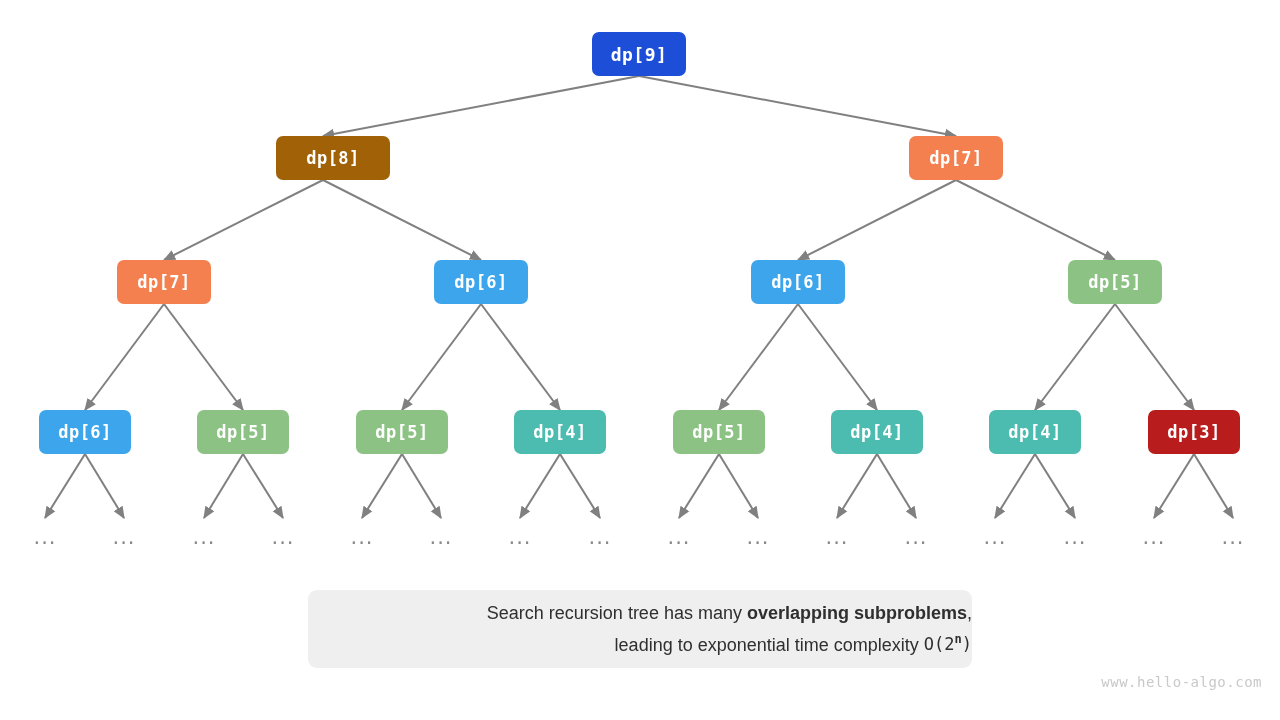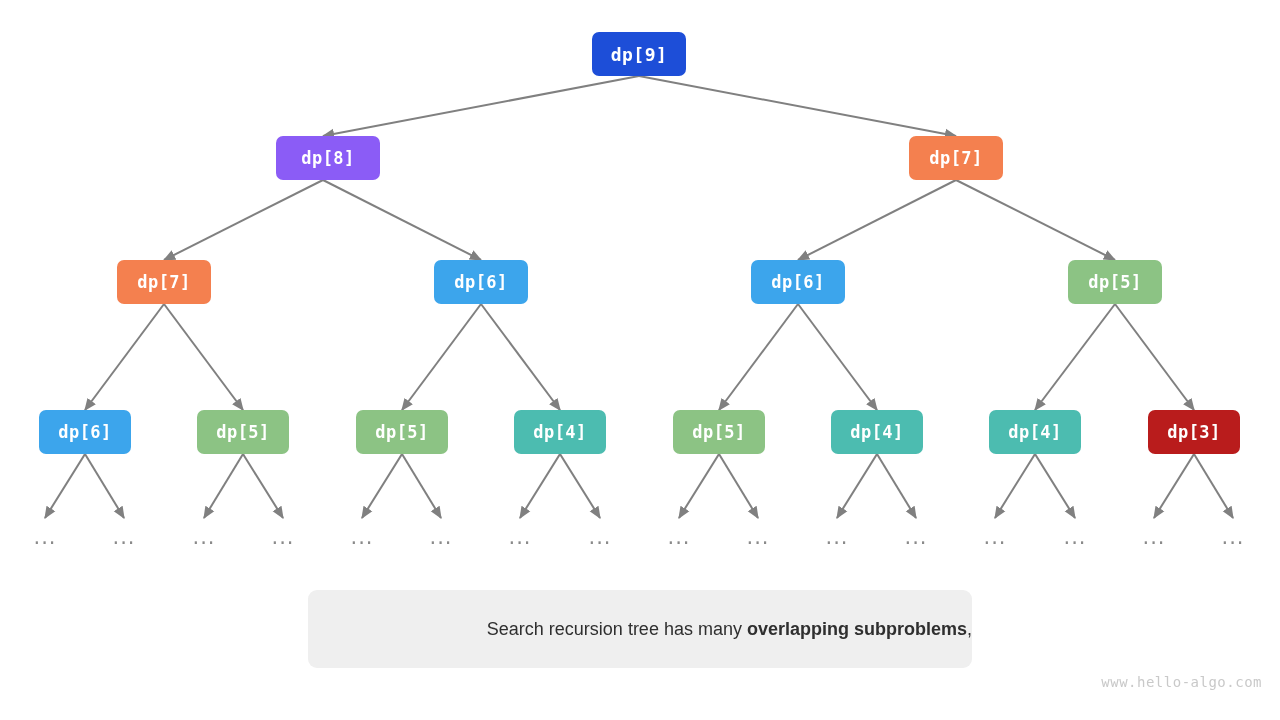--- a/index.html
+++ b/index.html
@@ -136,21 +136,21 @@
         <line x1="877" y1="454" x2="916" y2="518" stroke="#808080" stroke-width="2" marker-end="url(#arrowhead)"></line>
         <line x1="1035" y1="454" x2="995" y2="518" stroke="#808080" stroke-width="2" marker-end="url(#arrowhead)"></line>
         <line x1="1035" y1="454" x2="1075" y2="518" stroke="#808080" stroke-width="2" marker-end="url(#arrowhead)"></line>
         <line x1="1194" y1="454" x2="1154" y2="518" stroke="#808080" stroke-width="2" marker-end="url(#arrowhead)"></line>
         <line x1="1194" y1="454" x2="1233" y2="518" stroke="#808080" stroke-width="2" marker-end="url(#arrowhead)"></line>
       </g>
   </svg>
 
   <div id="nodes-layer">
       <div class="node node-root" style="left: 592px; top: 32px; width: 94px; height: 44px; background: #1d4ed8;">dp[9]</div>
-      <div class="node" style="left: 276px; top: 136px; width: 104px; height: 44px; background: #8b5cf6;">dp[8]</div>
+      <div class="node" style="left: 276px; top: 136px; width: 114px; height: 44px; background: #a16207;">dp[8]</div>
       <div class="node" style="left: 909px; top: 136px; width: 94px; height: 44px; background: rgb(244, 128, 79);">dp[7]</div>
       <div class="node" style="left: 117px; top: 260px; width: 94px; height: 44px; background: rgb(244, 128, 79);">dp[7]</div>
       <div class="node" style="left: 434px; top: 260px; width: 94px; height: 44px; background: rgb(60, 165, 236);">dp[6]</div>
       <div class="node" style="left: 751px; top: 260px; width: 94px; height: 44px; background: rgb(60, 165, 236);">dp[6]</div>
       <div class="node" style="left: 1068px; top: 260px; width: 94px; height: 44px; background: rgb(140, 195, 132);">dp[5]</div>
       <div class="node" style="left: 39px; top: 410px; width: 92px; height: 44px; background: rgb(60, 165, 236);">dp[6]</div>
       <div class="node" style="left: 197px; top: 410px; width: 92px; height: 44px; background: rgb(140, 195, 132);">dp[5]</div>
       <div class="node" style="left: 356px; top: 410px; width: 92px; height: 44px; background: rgb(140, 195, 132);">dp[5]</div>
       <div class="node" style="left: 514px; top: 410px; width: 92px; height: 44px; background: rgb(76, 188, 176);">dp[4]</div>
       <div class="node" style="left: 673px; top: 410px; width: 92px; height: 44px; background: rgb(140, 195, 132);">dp[5]</div>
@@ -174,17 +174,20 @@
       <div class="leaf-dots" style="left: 995px; top: 537px;">...</div>
       <div class="leaf-dots" style="left: 1075px; top: 537px;">...</div>
       <div class="leaf-dots" style="left: 1154px; top: 537px;">...</div>
       <div class="leaf-dots" style="left: 1233px; top: 537px;">...</div>
     </div>
 
   <div id="caption-box">
     <div class="caption-line">
       <span>Search recursion tree has many </span><b>overlapping subproblems</b><span>,</span>
     </div>
+    <div class="caption-line">
+      <span>leading to exponential time complexity  </span><span class="mono-complexity"><span>O(2</span><sup>n</sup><span>)</span></span>
+    </div>
   </div>
 
   <div id="watermark">www.hello-algo.com</div>
 
 </div>
 
 </body></html>

